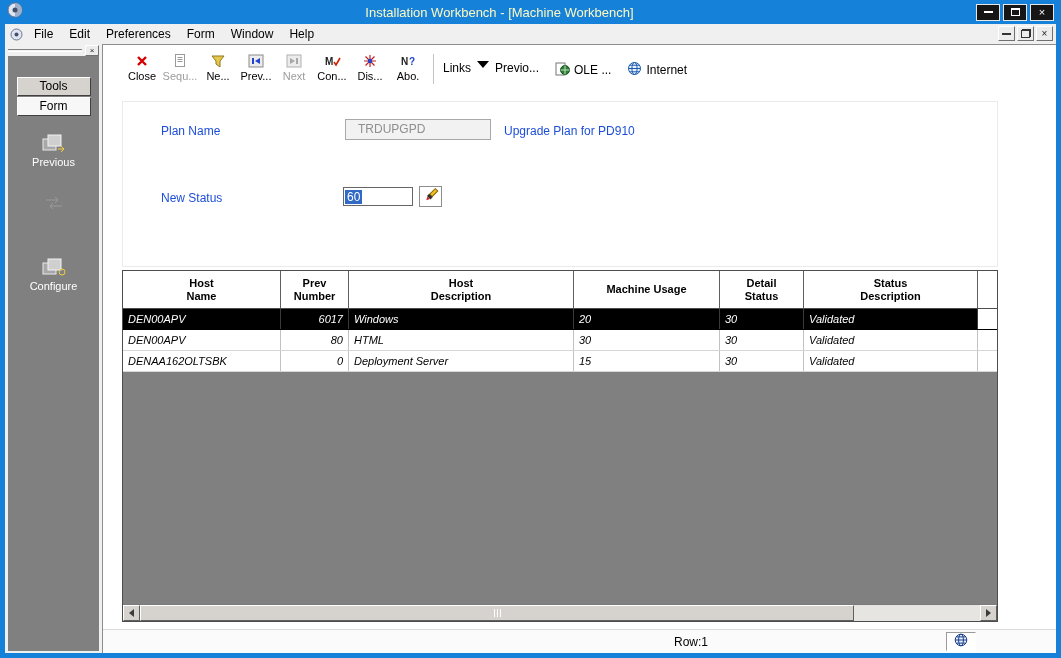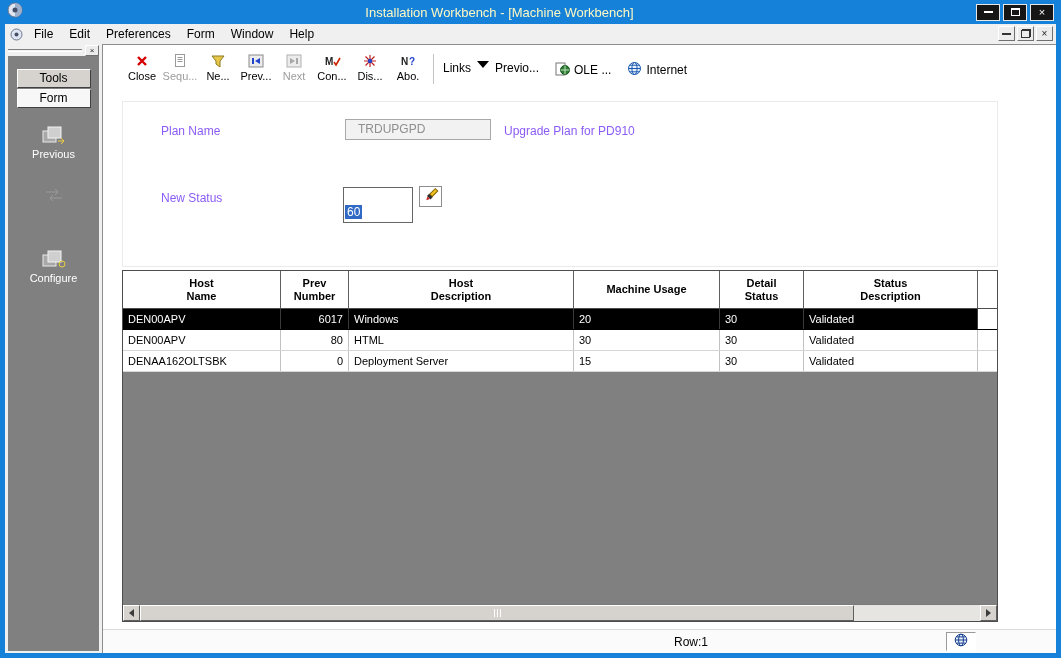--- a/index.html
+++ b/index.html
@@ -31,21 +31,21 @@
   .restore-shape::after  { content:""; position:absolute; bottom:0; left:0; width:7px; height:6px; border:1px solid #333; background:#ececec; }
 
   .workspace { position:absolute; left:0; top:20px; width:1051px; height:609px; display:flex; }
 
   
   .left-col { width:97px; display:flex; flex-direction:column; }
   .sidebar-handle { height:12px; display:flex; align-items:center; gap:3px; padding:0 3px; }
   .handle-line { flex:1; height:3px; border-top:1px solid #808080; border-bottom:1px solid #fff; }
   .handle-close { width:14px; height:11px; background:#ececec; border:1px solid; border-color:#fff #707070 #707070 #fff;
                   font-size:8px; line-height:9px; text-align:center; color:#222; }
-  .sidebar { flex:1; background:#808080; margin:0 3px 2px 3px; padding-top:12px; }
+  .sidebar { flex:1; background:#808080; margin:0 3px 2px 3px; padding-top:20px; }
   .side-tab { display:block; margin:1px auto; width:74px; height:19px; font-size:12px; text-align:center; line-height:17px;
               background:#d6d3ce; border:1px solid; border-color:#fff #404040 #404040 #fff; color:#000; }
   .side-tab.active { background:#f7f7f7; }
   .side-item { text-align:center; color:#fff; font-size:11px; }
   .si-1 { margin-top:16px; } .si-2 { margin-top:24px; } .si-3 { margin-top:28px; }
   .side-item .icn { height:22px; display:flex; justify-content:center; align-items:center; }
   .side-item .lab { margin-top:2px; min-height:12px; }
 
   
   .content { flex:1; position:relative; background:#fff; border-left:1px solid #8d8d8d; border-top:1px solid #8d8d8d; }
@@ -55,42 +55,42 @@
   .tbtn { min-width:38px; display:flex; flex-direction:column; align-items:center; gap:1px; font-size:11px; color:#000; }
   .tbtn .ticon { height:17px; display:flex; align-items:center; justify-content:center; }
   .tbtn.disabled { color:#9c9c9c; }
   .tb-sep { width:2px; height:30px; border-left:1px solid #c4c4c4; border-right:1px solid #fff; margin:2px 8px 0 6px; }
   .tb-links { display:flex; align-items:flex-start; gap:6px; font-size:12px; margin-top:9px; }
   .caret-down { width:0; height:0; border-left:6px solid transparent; border-right:6px solid transparent; border-top:7px solid #000; }
   .tb-hbtn { display:flex; align-items:center; gap:4px; font-size:12px; margin:9px 0 0 16px; }
 
   
   .form-area { position:absolute; left:19px; top:56px; width:876px; height:166px; border:1px solid #ebebeb; }
-  .flabel { position:absolute; font-size:12px; color:#8b5cf6; }
+  .flabel { position:absolute; font-size:12px; color:#1d4ed8; }
   .plan-lbl { left:38px; top:22px; }
   .plan-input { position:absolute; left:222px; top:17px; width:146px; height:21px; background:#f2f2f2;
                 border:1px solid #a8a8a8; font-size:12px; color:#8f8f8f; padding:2px 12px; }
   .plan-desc { left:381px; top:22px; }
   .status-lbl { left:38px; top:89px; }
   .status-input { position:absolute; left:220px; top:85px; width:70px; height:19px; background:#fff;
-                  border:1px solid #666; font-size:12px; padding:17px 1px; }
+                  border:1px solid #666; font-size:12px; padding:2px 1px; }
   .status-input .sel { background:#316ac5; color:#fff; padding:0 2px; }
   .assist-btn { position:absolute; left:296px; top:84px; width:23px; height:21px; background:#fff;
                 border:1px solid #8d8d8d; display:flex; align-items:center; justify-content:center; }
 
   
   .grid { position:absolute; left:19px; top:225px; width:876px; border:1px solid #4d4d4d; display:flex; flex-direction:column; }
   .gcols { display:grid; grid-template-columns:158px 68px 225px 146px 84px 174px 1fr; }
   .grid-header { height:38px; background:#fff; border-bottom:1px solid #4d4d4d; }
   .gh-cell { border-right:1px solid #5f5f5f; display:flex; flex-direction:column; align-items:center; justify-content:center;
              font-weight:bold; font-size:11px; line-height:13px; }
   .gh-cell.endcap { border-right:none; }
   .grid-row { height:21px; background:#fff; border-bottom:1px solid #d6d6d6; font-size:11px; }
   .gr-cell { border-right:1px solid #c2c2c2; padding:6px 5px; display:flex; align-items:center;
-             overflow:hidden; white-space:nowrap; }
+             overflow:hidden; white-space:nowrap;font-style:italic; }
   .gr-cell.num { justify-content:flex-end; }
   .gr-cell.endcap { background:#fff; border-right:none; }
   .grid-row.selected { background:#000; color:#fff; border-bottom-color:#000; }
   .grid-row.selected .gr-cell { border-right-color:#3a3a3a; }
   .grid-filler { height:232px; background:#808080; }
   .hscroll { height:17px; display:flex; border-top:1px solid #7a7a7a; background:#dcdad5; }
   .hs-btn { width:17px; background:#d6d3ce; border:1px solid; border-color:#fff #5f5f5f #5f5f5f #fff;
             display:flex; align-items:center; justify-content:center; }
   .hs-track { flex:1; position:relative; background:#e7e5e1; }
   .hs-thumb { position:absolute; left:0; top:0; bottom:0; width:85%; background:#d6d3ce;

